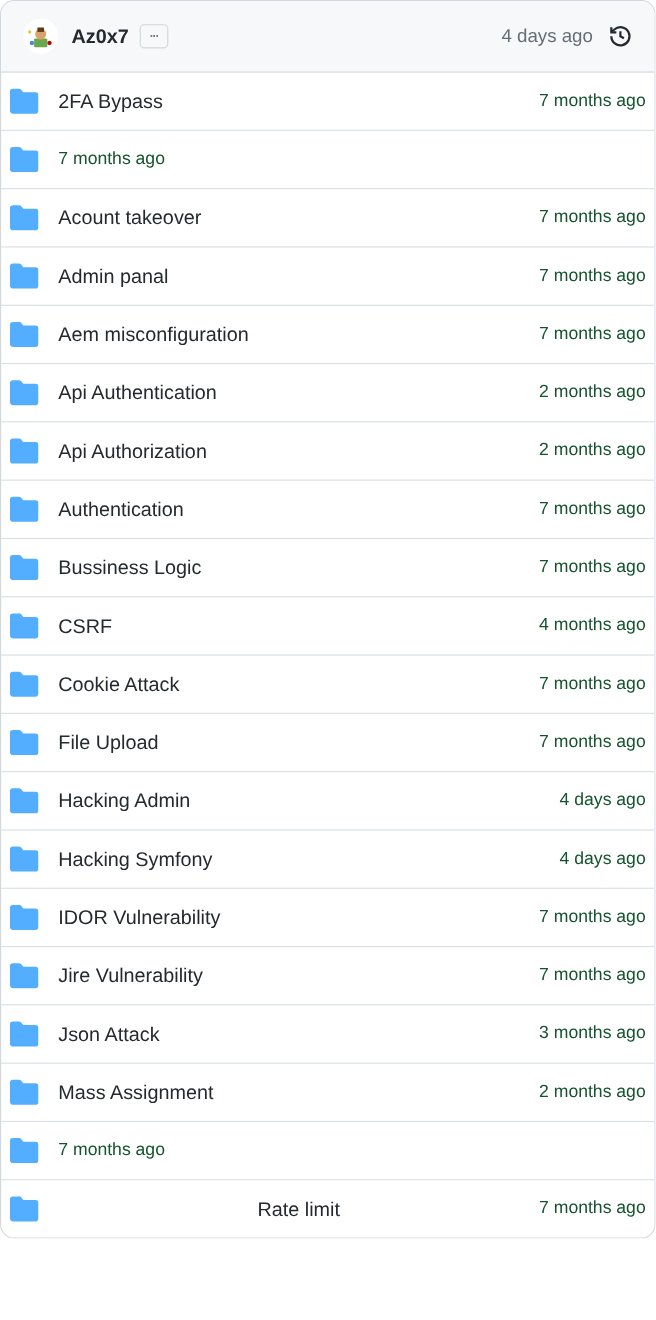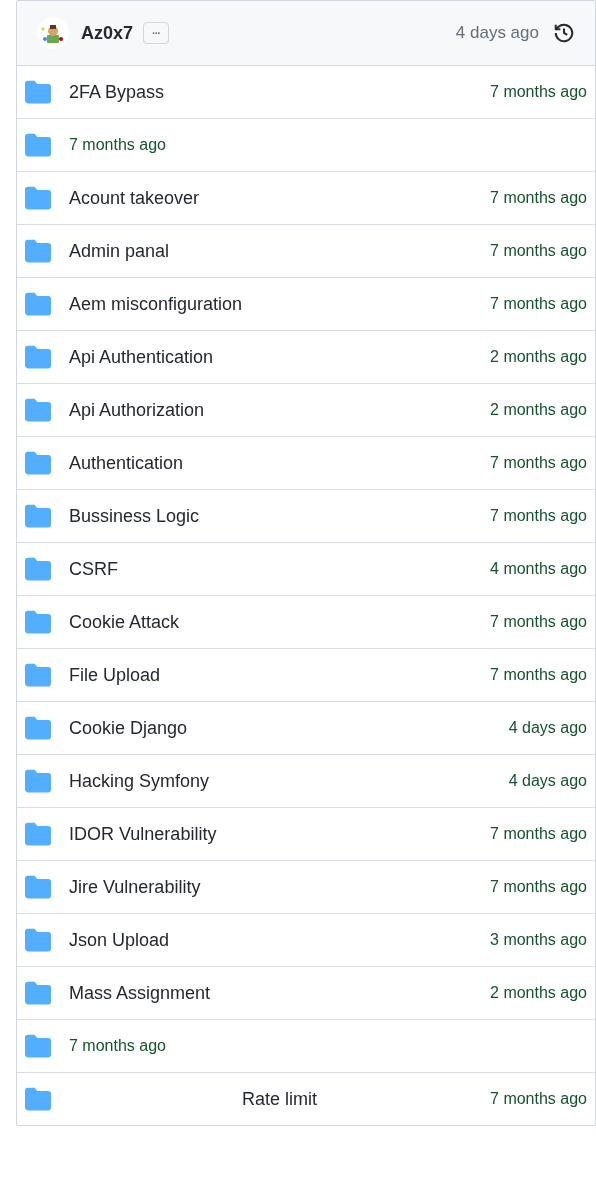--- a/index.html
+++ b/index.html
@@ -8,23 +8,22 @@
       padding: 0;
     }
     body {
       font-family: -apple-system, BlinkMacSystemFont, "Segoe UI", Helvetica, Arial, sans-serif;
       background: #ffffff;
       width: 596px;
       color: #24292f;
     }
     .container {
       border: 1px solid #d0d7de;
-      border-radius: 2px;
+      border-radius: 13px;
       overflow: hidden;
-      margin-left: 16px;
     }
     .header {
       display: flex;
       align-items: center;
       padding: 16px 20px;
       background: #f6f8fa;
       border-bottom: 1px solid #d0d7de;
     }
     .avatar {
       width: 32px;
@@ -213,21 +212,21 @@
         <svg class="folder-icon" viewBox="0 0 16 16" fill="currentColor">
   <path d="M1.75 1A1.75 1.75 0 000 2.75v10.5C0 14.216.784 15 1.75 15h12.5A1.75 1.75 0 0016 13.25v-8.5A1.75 1.75 0 0014.25 3H7.5L6.2 1.4A1.75 1.75 0 004.8 1H1.75z"></path>
 </svg>
         <span class="file-name">File Upload</span>
         <span class="file-time">7 months ago</span>
       </li>
       <li class="file-row">
         <svg class="folder-icon" viewBox="0 0 16 16" fill="currentColor">
   <path d="M1.75 1A1.75 1.75 0 000 2.75v10.5C0 14.216.784 15 1.75 15h12.5A1.75 1.75 0 0016 13.25v-8.5A1.75 1.75 0 0014.25 3H7.5L6.2 1.4A1.75 1.75 0 004.8 1H1.75z"></path>
 </svg>
-        <span class="file-name">Cookie Django</span>
+        <span class="file-name">Hacking Admin</span>
         <span class="file-time">4 days ago</span>
       </li>
       <li class="file-row">
         <svg class="folder-icon" viewBox="0 0 16 16" fill="currentColor">
   <path d="M1.75 1A1.75 1.75 0 000 2.75v10.5C0 14.216.784 15 1.75 15h12.5A1.75 1.75 0 0016 13.25v-8.5A1.75 1.75 0 0014.25 3H7.5L6.2 1.4A1.75 1.75 0 004.8 1H1.75z"></path>
 </svg>
         <span class="file-name">Hacking Symfony</span>
         <span class="file-time">4 days ago</span>
       </li>
       <li class="file-row">
@@ -241,21 +240,21 @@
         <svg class="folder-icon" viewBox="0 0 16 16" fill="currentColor">
   <path d="M1.75 1A1.75 1.75 0 000 2.75v10.5C0 14.216.784 15 1.75 15h12.5A1.75 1.75 0 0016 13.25v-8.5A1.75 1.75 0 0014.25 3H7.5L6.2 1.4A1.75 1.75 0 004.8 1H1.75z"></path>
 </svg>
         <span class="file-name">Jire Vulnerability</span>
         <span class="file-time">7 months ago</span>
       </li>
       <li class="file-row">
         <svg class="folder-icon" viewBox="0 0 16 16" fill="currentColor">
   <path d="M1.75 1A1.75 1.75 0 000 2.75v10.5C0 14.216.784 15 1.75 15h12.5A1.75 1.75 0 0016 13.25v-8.5A1.75 1.75 0 0014.25 3H7.5L6.2 1.4A1.75 1.75 0 004.8 1H1.75z"></path>
 </svg>
-        <span class="file-name">Json Upload</span>
+        <span class="file-name">Json Attack</span>
         <span class="file-time">3 months ago</span>
       </li>
       <li class="file-row">
         <svg class="folder-icon" viewBox="0 0 16 16" fill="currentColor">
   <path d="M1.75 1A1.75 1.75 0 000 2.75v10.5C0 14.216.784 15 1.75 15h12.5A1.75 1.75 0 0016 13.25v-8.5A1.75 1.75 0 0014.25 3H7.5L6.2 1.4A1.75 1.75 0 004.8 1H1.75z"></path>
 </svg>
         <span class="file-name">Mass Assignment</span>
         <span class="file-time">2 months ago</span>
       </li>
       <li class="file-row">

